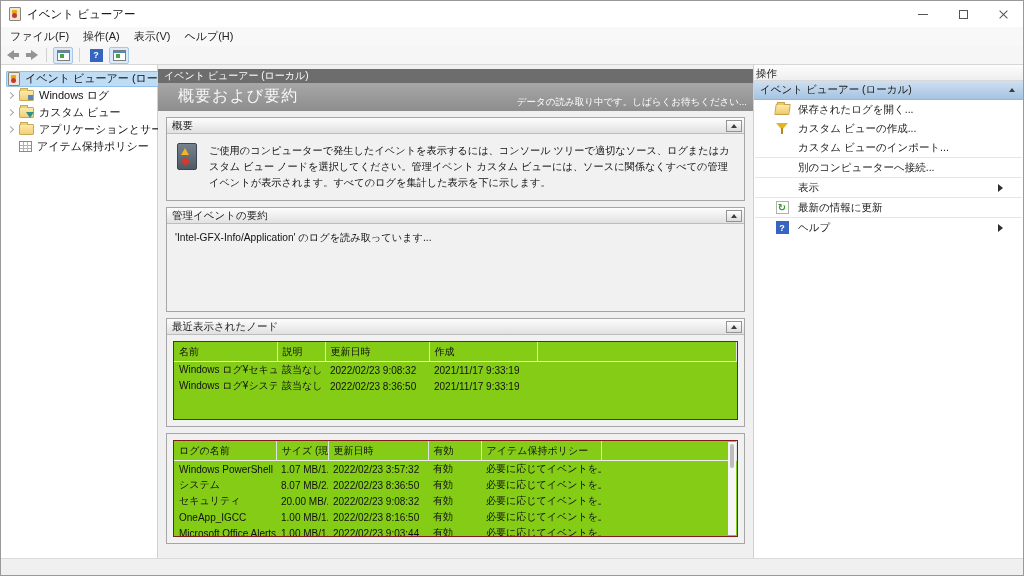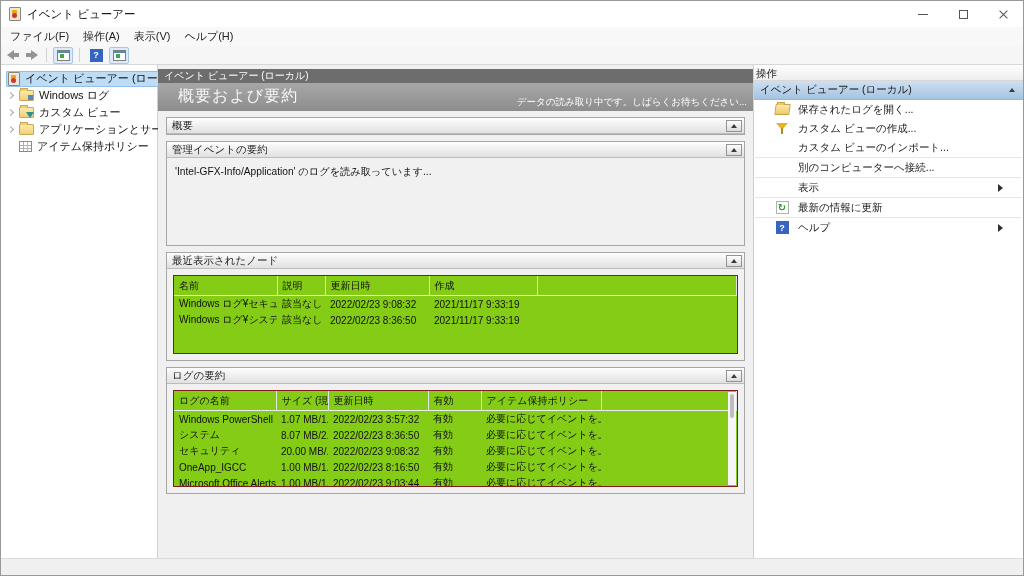--- a/index.html
+++ b/index.html
@@ -195,20 +195,24 @@
 
       <div class="sections">
 
         <div class="section">
           <div class="sec-header">
             <span>概要</span>
             <span class="collapse-btn">
                 <span class="tri-up"></span>
               </span>
           </div>
+          <div class="overview-body">
+            <span class="ico-book"></span>
+            <span class="overview-text">ご使用のコンピューターで発生したイベントを表示するには、コンソール ツリーで適切なソース、ログまたはカスタム ビュー ノードを選択してください。管理イベント カスタム ビューには、ソースに関係なくすべての管理イベントが表示されます。すべてのログを集計した表示を下に示します。</span>
+          </div>
         </div>
 
         <div class="section">
           <div class="sec-header">
             <span>管理イベントの要約</span>
             <span class="collapse-btn">
                 <span class="tri-up"></span>
               </span>
           </div>
           <div class="admin-body">'Intel-GFX-Info/Application' のログを読み取っています...</div>
@@ -255,26 +259,20 @@
                     <td>2021/11/17 9:33:19</td>
                       <td></td>
                   </tr>
                 </tbody>
               </table>
             </div>
           </div>
         </div>
 
         <div class="section">
-          <div class="sec-header">
-            <span>ログの要約</span>
-            <span class="collapse-btn">
-                <span class="tri-up"></span>
-              </span>
-          </div>
           <div class="table-wrap">
             <div class="table-box logs-box">
               <table>
                 <colgroup>
                     <col style="width:102px">
                     <col style="width:52px">
                     <col style="width:100px">
                     <col style="width:53px">
                     <col style="width:120px">
                     <col>

